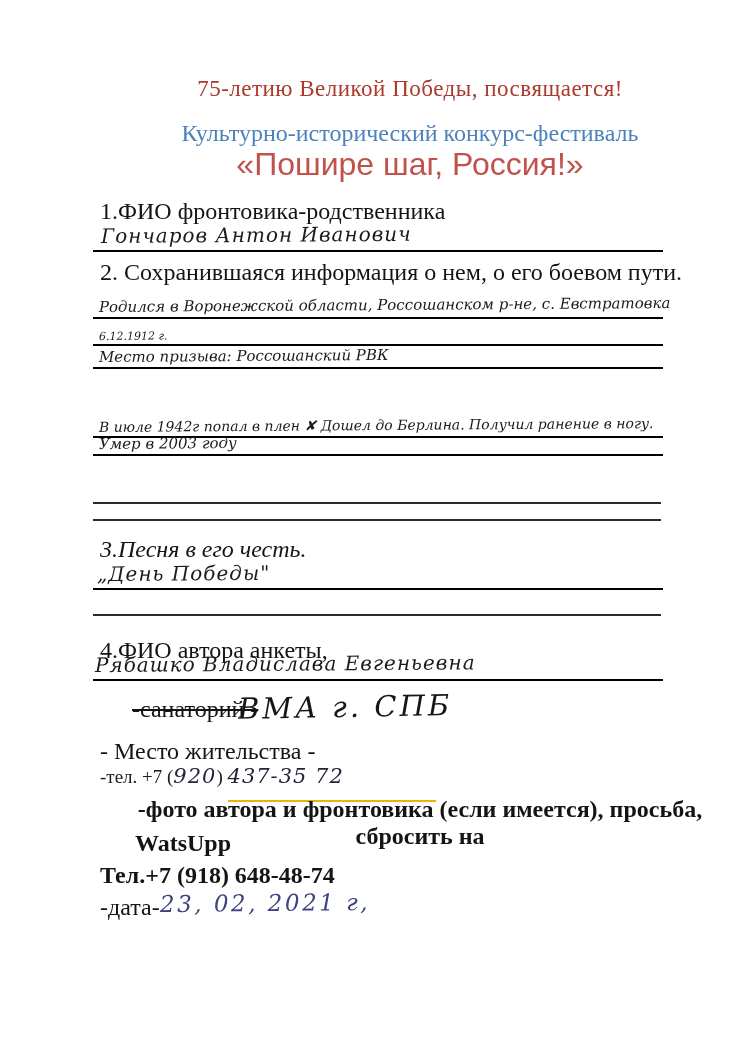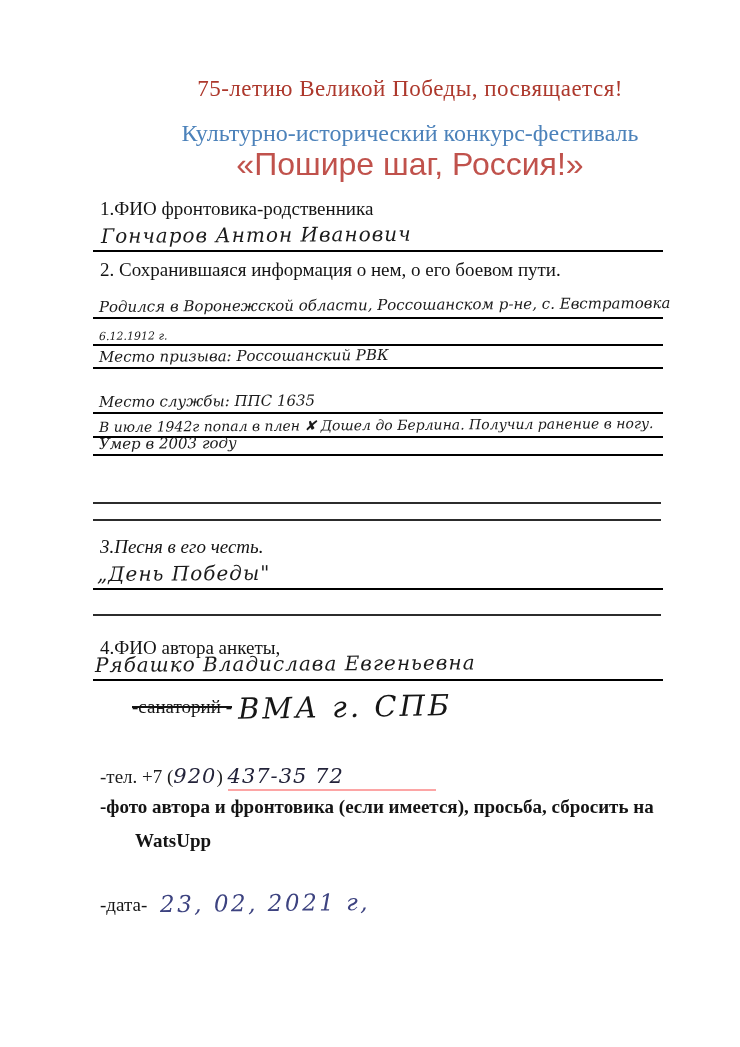--- a/index.html
+++ b/index.html
@@ -4,21 +4,21 @@
 <style>
   html,body { margin:0; padding:0; background:#ffffff; }
   .page {
     position:relative; width:740px; height:1047px; background:#ffffff;
     font-family:"Liberation Serif", serif; color:#1d1d1d; overflow:hidden;
   }
   .center { position:absolute; left:0; width:740px; text-align:center;padding-left:40px; }
   .hdr1 { top:76px; font-size:23px; color:#ad382c; letter-spacing:0.5px; }
   .hdr2 { top:110px; font-size:24px; color:#4c82ba;margin-top:10px; }
   .hdr3 { top:146px; font-size:32px; color:#c0524c; font-family:"Liberation Sans", sans-serif; font-weight:300; }
-  .lbl { position:absolute; left:100px; font-size:19px; color:#141414;text-align:center; }
+  .lbl { position:absolute; left:100px; font-size:24px; color:#141414;text-align:center; }
   .bold { font-weight:bold; }
   .row {
     position:absolute; left:93px; width:570px;
     border-bottom:2px solid #000000;
     display:flex; align-items:flex-end;
   }
   .hw {
     font-family:"DejaVu Serif", serif; font-style:italic; color:#1b1b1b;
     white-space:nowrap; transform:rotate(-0.4deg); transform-origin:left bottom;
   }
@@ -26,21 +26,21 @@
   .hw-line { font-size:15px; padding-left:6px; padding-bottom:1px; }
   .hw-song { font-size:20px; padding-left:4px; padding-bottom:2px; letter-spacing:1px; }
   .ruled { position:absolute; left:93px; width:568px; border-bottom:2px solid #2c2c2c; height:0; }
   .struck { text-decoration:line-through; text-decoration-thickness:2px;margin-left:32px; }
   .hw-big {
     position:absolute; font-family:"DejaVu Serif", serif; font-style:italic;
     font-size:29px; color:#161616; letter-spacing:3px; transform:rotate(-1deg);
   }
   .telrow { position:absolute; left:100px; font-size:19px; }
   .tel-hw { font-family:"DejaVu Serif", serif; font-style:italic; font-size:21px; color:#23233a; letter-spacing:1px; }
-  .tel-underline { border-bottom:2px solid #fca5a5; display:inline-block; min-width:208px; padding-bottom:1px; }
+  .tel-underline { border-bottom:2px solid #eab308; display:inline-block; min-width:208px; padding-bottom:12px; }
   .hw-date {
     position:absolute; font-family:"DejaVu Serif", serif; font-style:italic;
     font-size:23px; color:#3d4380; letter-spacing:2.5px; transform:rotate(-0.6deg);
   }
 </style>
 </head>
 <body>
 
 <div class="page">
 
@@ -57,23 +57,20 @@
 
   <div class="row" style="top:290px; height:27px;">
     <span class="hw hw-line">Родился в Воронежской области, Россошанском р-не, с. Евстратовка</span>
   </div>
   <div class="row" style="top:317px; height:27px;">
     <span class="hw hw-line" style="font-size:11px;">6.12.1912 г.</span>
   </div>
   <div class="row" style="top:344px; height:23px;">
     <span class="hw hw-line">Место призыва: Россошанский РВК</span>
   </div>
-  <div class="row" style="top:390px; height:22px;">
-    <span class="hw hw-line">Место службы: ППС 1635</span>
-  </div>
   <div class="row" style="top:412px; height:24px;">
     <span class="hw hw-line" style="font-size:14px;">В июле 1942г попал в плен ✘ Дошел до Берлина. Получил ранение в ногу.</span>
   </div>
   <div class="row" style="top:436px; height:18px;">
     <span class="hw hw-line">Умер в 2003 году</span>
   </div>
   <div class="ruled" style="top:502px;"></div>
   <div class="ruled" style="top:519px;"></div>
 
   <div class="lbl" style="top:536px;font-style:italic;">3.Песня в его честь.</div>
@@ -83,25 +80,27 @@
   <div class="ruled" style="top:614px;"></div>
 
   <div class="lbl" style="top:637px;">4.ФИО автора анкеты,</div>
   <div class="row" style="top:650px; height:29px;">
     <span class="hw hw-name" style="padding-left:2px;">Рябашко Владислава Евгеньевна</span>
   </div>
 
   <div class="lbl struck" style="top:696px;">-санаторий -</div>
   <div class="hw-big" style="top:690px; left:238px;">ВМА г. СПБ</div>
 
+  <div class="lbl" style="top:738px;">- Место жительства -</div>
 
   <div class="telrow" style="top:764px;">
     <span>-тел. +7 (</span><span class="tel-hw">920</span><span>)</span>
     <span class="tel-underline"><span class="tel-hw">437-35 72</span></span>
   </div>
 
   <div class="lbl bold" style="top:796px;">-фото автора и фронтовика (если имеется), просьба, сбросить на</div>
   <div class="lbl bold" style="top:830px; left:135px; font-family:'Liberation Serif',serif;">WatsUpp</div>
+  <div class="lbl bold" style="top:862px;">Тел.+7 (918) 648-48-74</div>
 
   <div class="lbl" style="top:894px;">-дата-</div>
   <div class="hw-date" style="top:890px; left:160px;">23, 02, 2021 г,</div>
 
 </div>
 
 </body></html>

